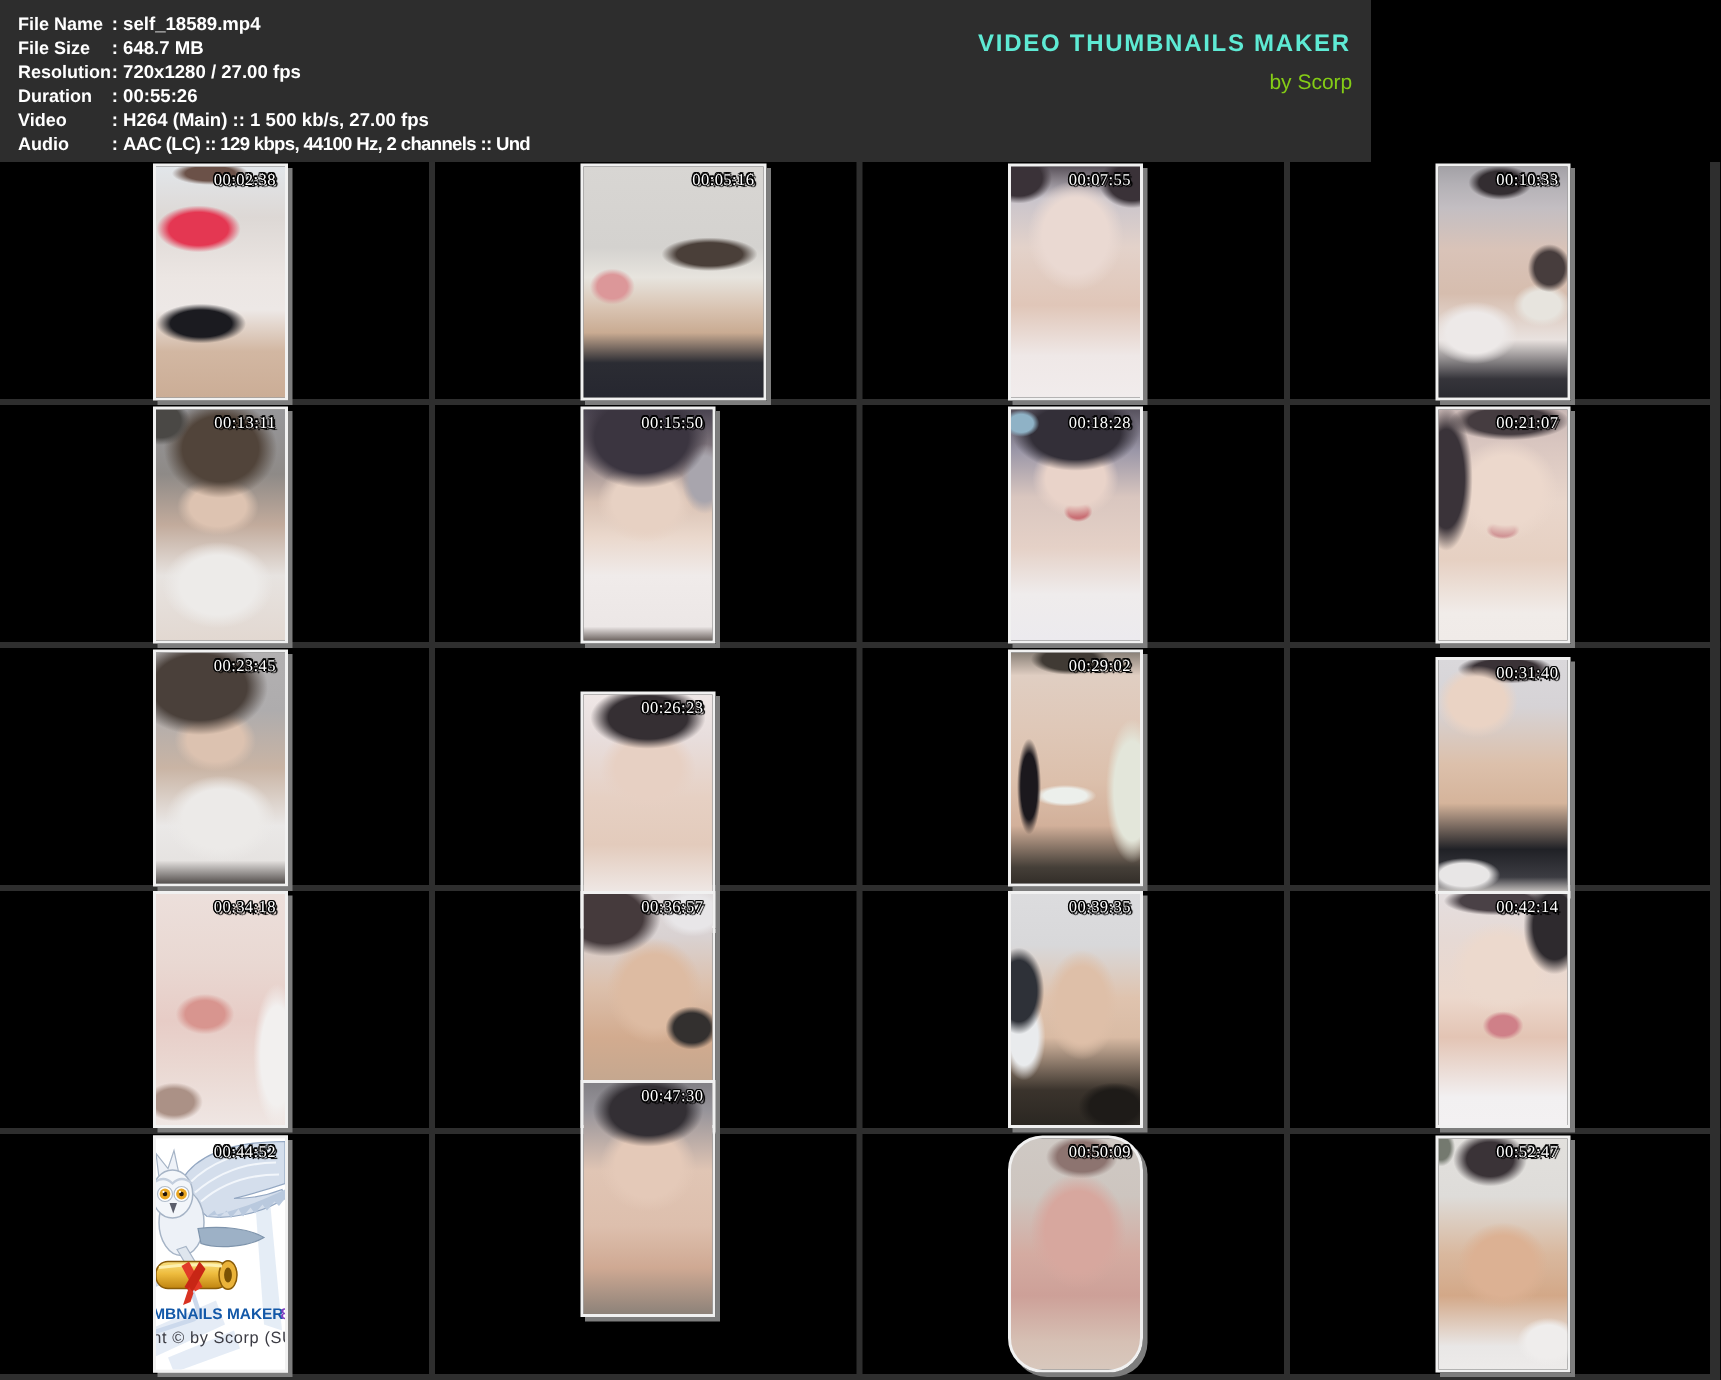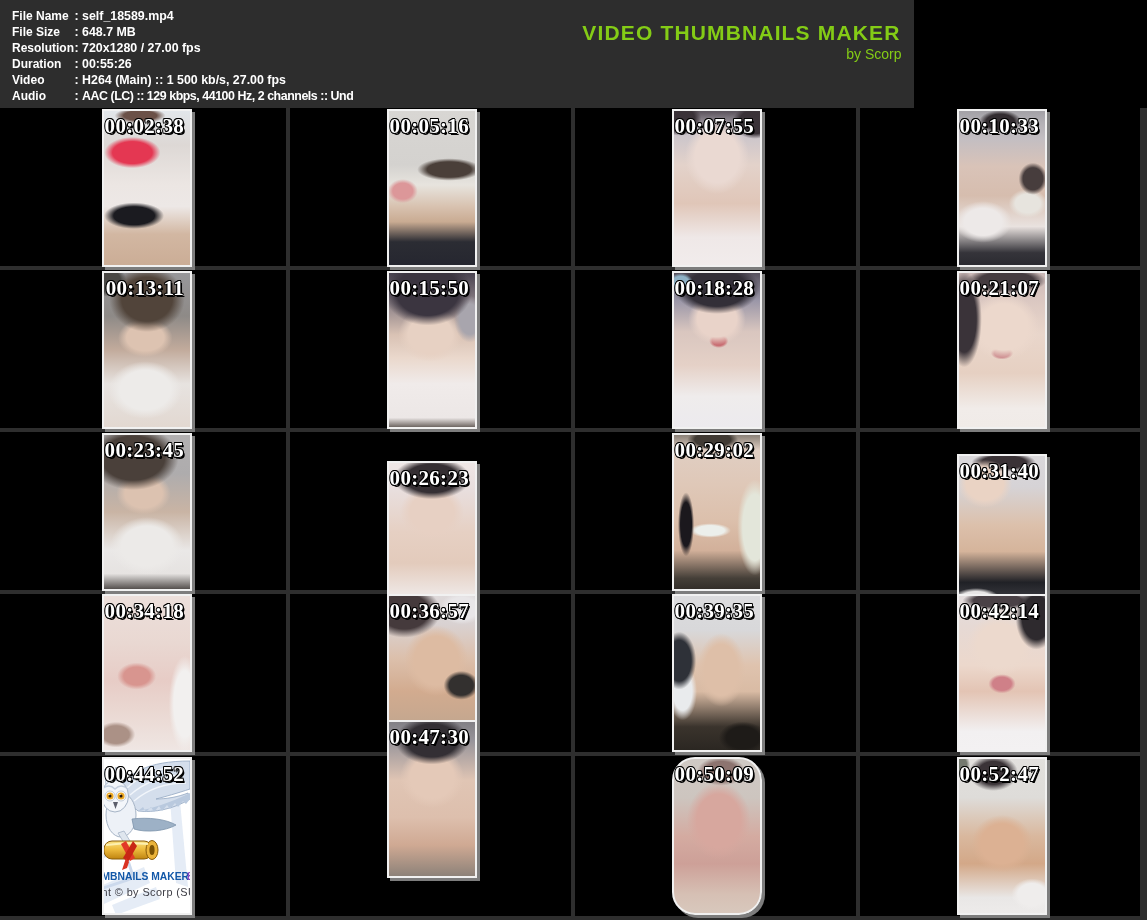--- a/index.html
+++ b/index.html
@@ -1,24 +1,24 @@
 <!DOCTYPE html>
 <html><head>
 <meta charset="utf-8">
 <style>
 html,body{margin:0;padding:0;background:#000;}
 #sheet{position:relative;width:1147px;height:920px;background:#000;overflow:hidden;font-family:"Liberation Sans",sans-serif;}
 #hdr{position:absolute;left:0;top:0;width:914px;height:108px;background:#2d2d2d;}
 #info{position:absolute;left:12px;top:9.2px;color:#ffffff;font-weight:bold;font-size:12.4px;line-height:15.9px;}
 #info i{font-style:normal;display:inline-block;width:62.5px;font-size:12px;}
-#title{position:absolute;right:13.5px;top:20.5px;color:#84cc16;font-size:21px;font-weight:bold;letter-spacing:1.15px;white-space:nowrap;}
+#title{position:absolute;right:13.5px;top:20.5px;color:#5eead4;font-size:16px;font-weight:bold;letter-spacing:1.15px;white-space:nowrap;}
 #byline{position:absolute;right:12.5px;top:46px;color:#84cc16;font-size:14px;}
 .vl,.hl{position:absolute;background:#2e2e2e;}
 .thumb{position:absolute;width:86px;height:154px;border:2px solid #f1f1f1;box-shadow:3px 3px 0 #7d7d7d;}
-.ts{position:absolute;top:3px;right:6px;font-family:"Liberation Serif",serif;font-weight:bold;font-size:21px;color:#fff;letter-spacing:0.3px;
+.ts{position:absolute;top:3px;right:6px;font-family:"Liberation Serif",serif;font-weight:normal;font-size:11px;color:#fff;letter-spacing:0.3px;
 text-shadow:-1px 0 0 #000,1px 0 0 #000,0 -1px 0 #000,0 1px 0 #000,-0.7px -0.7px 0 #000,0.7px -0.7px 0 #000,-0.7px 0.7px 0 #000,1.8px 1.8px 0.5px #000;text-align:right;}
 </style>
 </head>
 <body>
 <div id="sheet">
   <div id="hdr">
     <div id="info">
       <div><i>File Name</i>:&nbsp;self_18589.mp4</div>
       <div><i>File Size</i>:&nbsp;648.7 MB</div>
       <div><i>Resolution</i>:&nbsp;720x1280 / 27.00 fps</div>
@@ -36,21 +36,21 @@
   <div class="vl" style="left:1140.2px;top:108px;width:6.8px;height:812px;"></div>
   <div class="hl" style="left:0;top:266px;width:1147px;height:4.2px;"></div>
   <div class="hl" style="left:0;top:428px;width:1147px;height:4.2px;"></div>
   <div class="hl" style="left:0;top:590px;width:1147px;height:4.2px;"></div>
   <div class="hl" style="left:0;top:752.3px;width:1147px;height:4.2px;"></div>
   <div class="hl" style="left:0;top:915.8px;width:1147px;height:4.2px;"></div>
 
   <div class="thumb" style="left:102px;top:108.7px;background:radial-gradient(30px 9px at 42% 3%, #6b5148 55%, rgba(107,81,72,0) 85%),radial-gradient(36px 20px at 33% 27%, #e43752 55%, rgba(228,55,82,0) 78%),radial-gradient(34px 15px at 35% 68%, #1b1b20 60%, rgba(23,23,28,0) 88%),linear-gradient(180deg,#e2e6ea 0%,#ddd8d5 22%,#ece6e3 48%,#ede8e6 62%,#d2b7a2 80%,#cbad96 100%);">
       <b class="ts">00:02:38</b>
     </div>
-  <div class="thumb" style="left:387px;top:108.7px;background:radial-gradient(40px 14px at 70% 38%, #4a3f39 55%, rgba(74,63,57,0) 80%),radial-gradient(20px 16px at 16% 52%, #dc9799 50%, rgba(220,151,153,0) 75%),linear-gradient(180deg,#d8d6d3 0%,#d4d2cf 35%,#e7e4de 48%,#d8c2b0 62%,#c9ab92 72%,#2b2c33 85%,#262730 100%);">
+  <div class="thumb" style="left:387px;top:108.7px;background:radial-gradient(40px 14px at 70% 38%, #4a3f39 55%, rgba(74,63,57,0) 80%),radial-gradient(20px 16px at 16% 52%, #dc9799 50%, rgba(220,151,153,0) 75%),linear-gradient(180deg,#d8d6d3 0%,#d4d2cf 35%,#e7e4de 48%,#d8c2b0 62%,#c9ab92 72%,#2b2c33 85%,#262730 100%);padding-left:34px;">
       <b class="ts">00:05:16</b>
     </div>
   <div class="thumb" style="left:672px;top:108.7px;background:radial-gradient(26px 20px at 6% 5%, #3a3238 60%, rgba(58,50,56,0) 85%),radial-gradient(26px 20px at 94% 7%, #3a3238 60%, rgba(58,50,56,0) 85%),radial-gradient(40px 46px at 50% 30%, #ead9d2 55%, rgba(234,217,210,0) 80%),linear-gradient(180deg,#5a525b 0%,#c9c4cb 14%,#e3d2ca 35%,#e0c6b8 60%,#efe8e7 82%,#f1ecec 100%);">
       <b class="ts">00:07:55</b>
     </div>
   <div class="thumb" style="left:957px;top:108.7px;background:radial-gradient(26px 14px at 48% 7%, #332d31 55%, rgba(45,40,44,0) 82%),radial-gradient(36px 26px at 28% 72%, #ede9e8 52%, rgba(242,239,239,0) 80%),radial-gradient(18px 20px at 86% 44%, #473d3d 55%, rgba(70,60,60,0) 80%),radial-gradient(24px 18px at 80% 60%, #e7e4de 52%, rgba(231,228,222,0) 80%),linear-gradient(180deg,#a3a1a6 0%,#b4b1b6 8%,#c3bec2 18%,#d9c3b8 36%,#d6bdae 55%,#e9e2df 75%,#35343a 92%,#2b2b31 100%);">
       <b class="ts">00:10:33</b>
     </div>
   <div class="thumb" style="left:102px;top:271.4px;background:radial-gradient(24px 20px at 4% 5%, #4a4845 55%, rgba(74,72,69,0) 80%),radial-gradient(46px 40px at 50% 17%, #51443a 55%, rgba(81,68,58,0) 82%),radial-gradient(34px 24px at 48% 42%, #ddc3b1 55%, rgba(221,195,177,0) 80%),radial-gradient(46px 36px at 48% 76%, #edebe9 55%, rgba(237,235,233,0) 80%),linear-gradient(180deg,#97979a 0%,#8e8a87 28%,#c2ab9c 50%,#e7e3e0 72%,#e2d8d1 100%);">
       <b class="ts">00:13:11</b>
@@ -66,21 +66,21 @@
     </div>
   <div class="thumb" style="left:102px;top:433.4px;background:radial-gradient(54px 38px at 34% 15%, #4a403a 58%, rgba(71,62,57,0) 84%),radial-gradient(34px 26px at 46% 38%, #dcc2b0 55%, rgba(220,194,176,0) 80%),radial-gradient(46px 36px at 50% 72%, #eceae8 55%, rgba(236,234,232,0) 80%),linear-gradient(180deg,#b2b0b1 0%,#aeacad 25%,#c9b4a4 50%,#eae8e7 75%,#e6e3e1 90%,#55504e 100%);">
       <b class="ts">00:23:45</b>
     </div>
   <div class="thumb" style="left:387px;top:433.4px;background:radial-gradient(48px 26px at 50% 10%, #352f33 55%, rgba(53,47,51,0) 80%),radial-gradient(40px 34px at 50% 32%, #e7d0c3 55%, rgba(231,208,195,0) 80%),linear-gradient(180deg,#efe7e6 0%,#e8dedd 18%,#e6d0c3 45%,#e3cbbc 65%,#f0ebea 88%,#efe9e8 100%);margin-top:28px;">
       <b class="ts">00:26:23</b>
     </div>
   <div class="thumb" style="left:672px;top:433.4px;background:radial-gradient(30px 12px at 45% 3%, #403a34 60%, rgba(64,58,52,0) 85%),radial-gradient(10px 40px at 14% 58%, #1b181d 55%, rgba(27,24,29,0) 80%),radial-gradient(22px 60px at 94% 60%, #e3e6da 55%, rgba(227,230,218,0) 80%),radial-gradient(26px 9px at 42% 62%, #ecefeb 55%, rgba(238,240,236,0) 80%),linear-gradient(180deg,#8a8178 0%,#e0cec2 10%,#dfc8b8 32%,#dcc0ac 55%,#d2b09a 75%,#453f38 93%,#332e29 100%);">
       <b class="ts">00:29:02</b>
     </div>
-  <div class="thumb" style="left:957px;top:454px;background:radial-gradient(34px 30px at 30% 18%, #ead3c4 55%, rgba(234,211,196,0) 80%),radial-gradient(40px 12px at 52% 4%, #3a3236 55%, rgba(58,50,54,0) 80%),radial-gradient(30px 14px at 20% 93%, #e8e6e6 55%, rgba(232,230,230,0) 80%),linear-gradient(180deg,#dad8db 0%,#d6d3d6 20%,#dcc0ab 45%,#d5b49b 62%,#202126 82%,#3c3c42 94%,#bdb9b7 100%);">
+  <div class="thumb" style="left:957px;top:438px;background:radial-gradient(34px 30px at 30% 18%, #ead3c4 55%, rgba(234,211,196,0) 80%),radial-gradient(40px 12px at 52% 4%, #3a3236 55%, rgba(58,50,54,0) 80%),radial-gradient(30px 14px at 20% 93%, #e8e6e6 55%, rgba(232,230,230,0) 80%),linear-gradient(180deg,#dad8db 0%,#d6d3d6 20%,#dcc0ab 45%,#d5b49b 62%,#202126 82%,#3c3c42 94%,#bdb9b7 100%);">
       <b class="ts">00:31:40</b>
     </div>
   <div class="thumb" style="left:102px;top:594.4px;background:radial-gradient(26px 18px at 38% 52%, #d8958f 50%, rgba(216,149,143,0) 75%),radial-gradient(24px 16px at 14% 90%, #ab9186 55%, rgba(156,129,120,0) 80%),radial-gradient(20px 60px at 94% 70%, #f2f0ef 55%, rgba(242,240,239,0) 80%),linear-gradient(180deg,#ecdfdb 0%,#e9d8d2 30%,#e7ccc6 55%,#ead8d2 75%,#efe6e3 100%);">
       <b class="ts">00:34:18</b>
     </div>
   <div class="thumb" style="left:387px;top:594.4px;background:radial-gradient(44px 32px at 18% 10%, #453a3c 55%, rgba(70,58,60,0) 82%),radial-gradient(28px 20px at 85% 8%, #e8e6e8 55%, rgba(232,230,232,0) 80%),radial-gradient(22px 18px at 84% 58%, #33302f 55%, rgba(51,48,47,0) 80%),radial-gradient(40px 44px at 55% 42%, #ddbba2 55%, rgba(219,183,158,0) 80%),linear-gradient(180deg,#ded9da 0%,#d9d2d2 18%,#dcc0ac 40%,#d2ab8f 62%,#c4a78f 82%,#453e38 95%,#332f2b 100%);">
       <b class="ts">00:36:57</b>
     </div>
   <div class="thumb" style="left:672px;top:594.4px;background:radial-gradient(20px 34px at 6% 42%, #2e3138 60%, rgba(46,49,56,0) 85%),radial-gradient(18px 36px at 10% 62%, #e9ebed 52%, rgba(238,240,242,0) 80%),radial-gradient(30px 46px at 55% 48%, #debfa8 55%, rgba(222,191,168,0) 80%),radial-gradient(30px 20px at 80% 92%, #1e1b18 55%, rgba(30,27,24,0) 80%),linear-gradient(180deg,#dcdcde 0%,#d8d8da 22%,#dfc3ae 45%,#d9bba4 62%,#3a332c 85%,#2b2722 100%);">
       <b class="ts">00:39:35</b>

